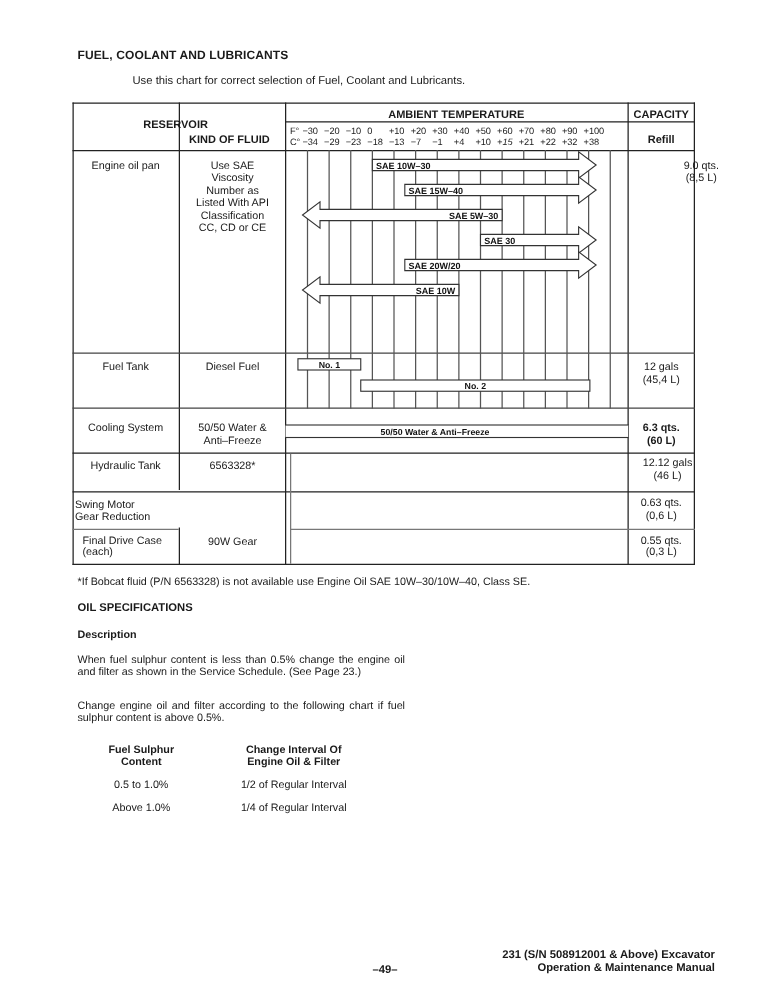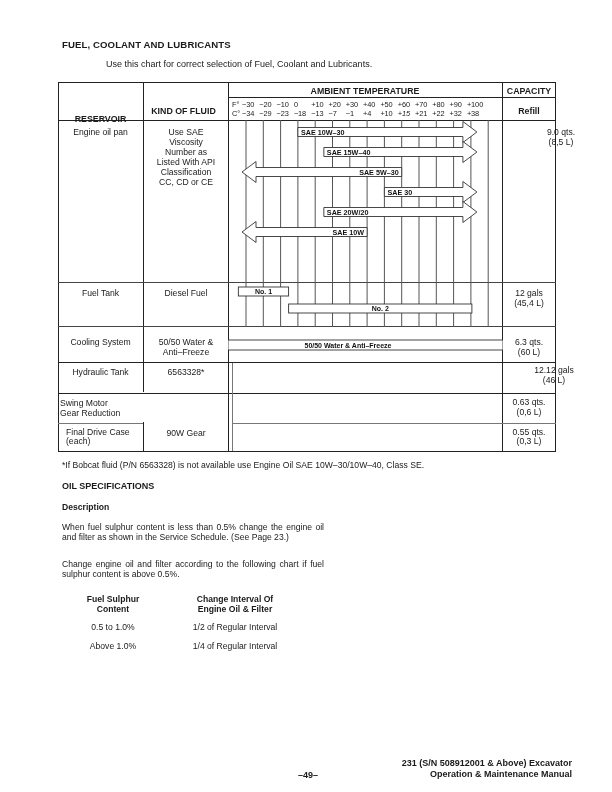--- a/index.html
+++ b/index.html
@@ -48,21 +48,21 @@
 
   <div class="line" style="left:0;top:200px;width:498px;height:1.4px;background:#444;"></div>
   <div class="line" style="left:0;top:244px;width:498px;height:1.4px;background:#444;"></div>
   <div class="line" style="left:0;top:280px;width:498px;height:1px;"></div>
   <div class="line" style="left:0;top:311px;width:498px;height:1px;"></div>
   <div class="line" style="left:0;top:341px;width:85px;height:1.2px;background:#777;"></div>
   <div class="line" style="left:174px;top:341px;width:324px;height:1.2px;background:#777;"></div>
 
   <div class="line" style="left:174px;top:281px;width:1px;height:88px;background:#777;"></div>
 
-  <div class="cell-text hdr" style="left:0;top:32px;width:85px;">RESERVOIR</div>
+  <div class="cell-text hdr" style="left:0;top:12px;width:85px;padding-left:40px;">RESERVOIR</div>
   <div class="cell-text hdr" style="left:85px;top:24px;width:81px;">KIND OF FLUID</div>
   <div class="cell-text hdr" style="left:170px;top:4px;width:274px;">AMBIENT TEMPERATURE</div>
   <div class="cell-text hdr" style="left:444px;top:4px;width:54px;">CAPACITY</div>
   <div class="cell-text hdr" style="left:444px;top:24px;width:54px;">Refill</div>
 
   <div class="ticks" id="f-row" style="left:186px;top:18px;">
       <span style="position: absolute; left: -12px;">F°</span>
       <span style="position: absolute; left: -2px;">−30</span>
       <span style="position: absolute; left: 15.3px;">−20</span>
       <span style="position: absolute; left: 32.6px;">−10</span>
@@ -155,30 +155,30 @@
   <div class="cell-text" id="cap1" style="left:444px;top:206px;width:54px;">
       <div>12 gals</div>
       <div>(45,4 L)</div>
     </div>
 
   <div class="cell-text" style="left:0;top:255px;width:85px;">Cooling System</div>
   <div class="cell-text" id="kind2" style="left:85px;top:255px;width:86px;">
       <div>50/50 Water &amp;</div>
       <div>Anti–Freeze</div>
     </div>
-  <div class="cell-text" id="cap2" style="left:444px;top:255px;width:54px;">
+  <div class="cell-text" id="cap2" style="left:444px;top:255px;width:54px;font-weight:bold;">
       <div>6.3 qts.</div>
       <div>(60 L)</div>
     </div>
 
   <div class="cell-text" style="left:0;top:285px;width:85px;">Hydraulic Tank</div>
   <div class="cell-text" id="kind3" style="left:85px;top:285px;width:86px;">
       <div>6563328*</div>
     </div>
-  <div class="cell-text" id="cap3" style="left:444px;top:283px;width:64px;padding-left:20px;">
+  <div class="cell-text" id="cap3" style="left:444px;top:283px;width:64px;">
       <div>12.12 gals</div>
       <div>(46 L)</div>
     </div>
 
   <div class="cell-text" id="res4" style="left:2px;top:316px;width:83px;text-align:left;">
       <div>Swing Motor</div>
       <div>Gear Reduction</div>
     </div>
   <div class="cell-text" id="cap4" style="left:444px;top:315px;width:54px;">
       <div>0.63 qts.</div>

